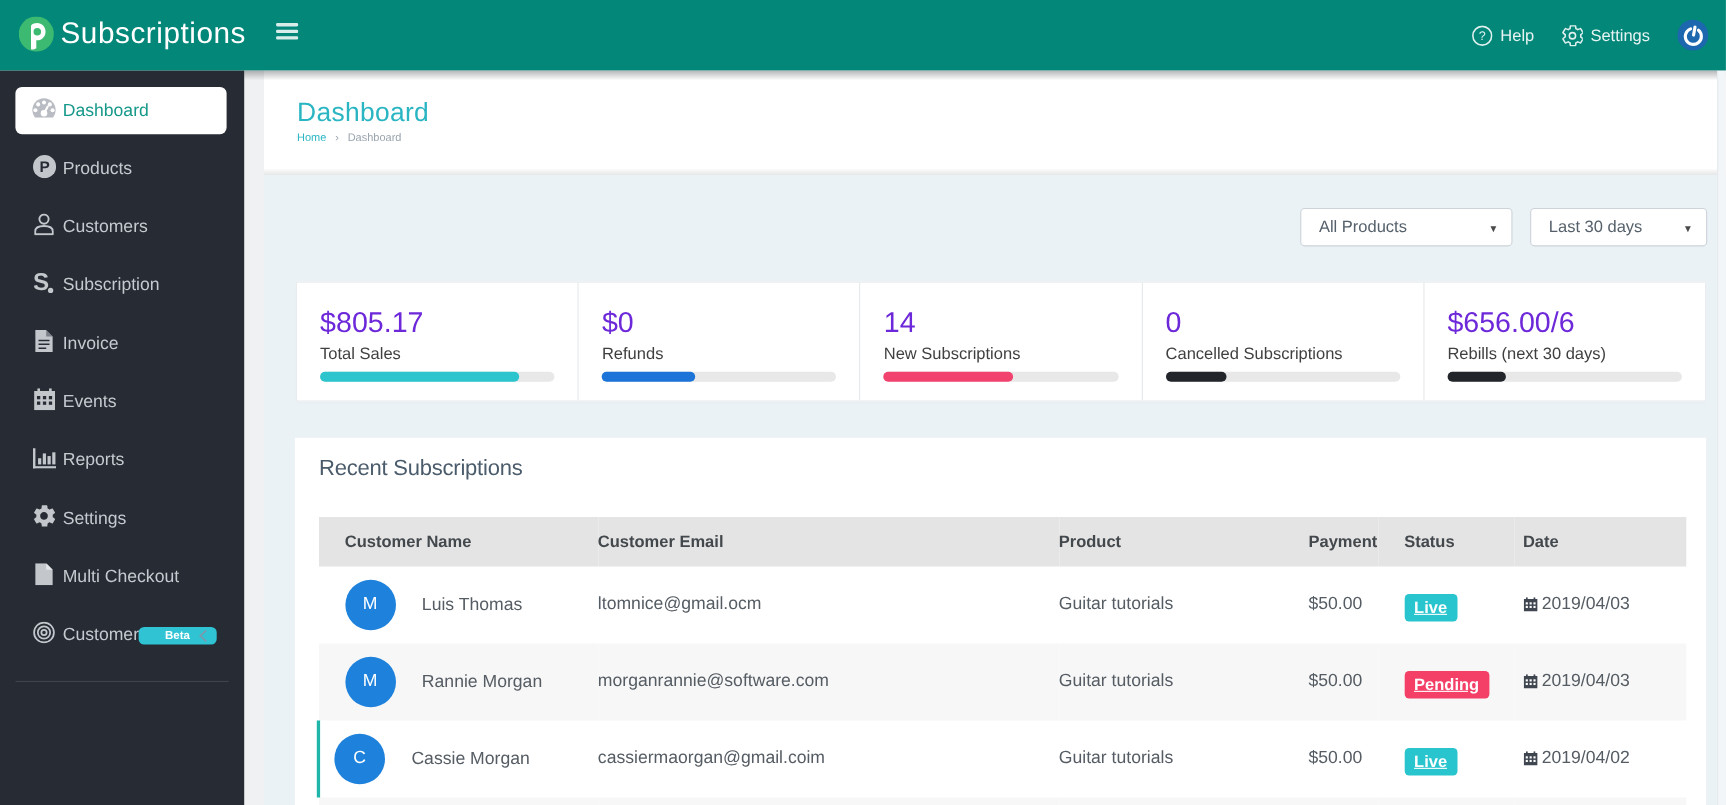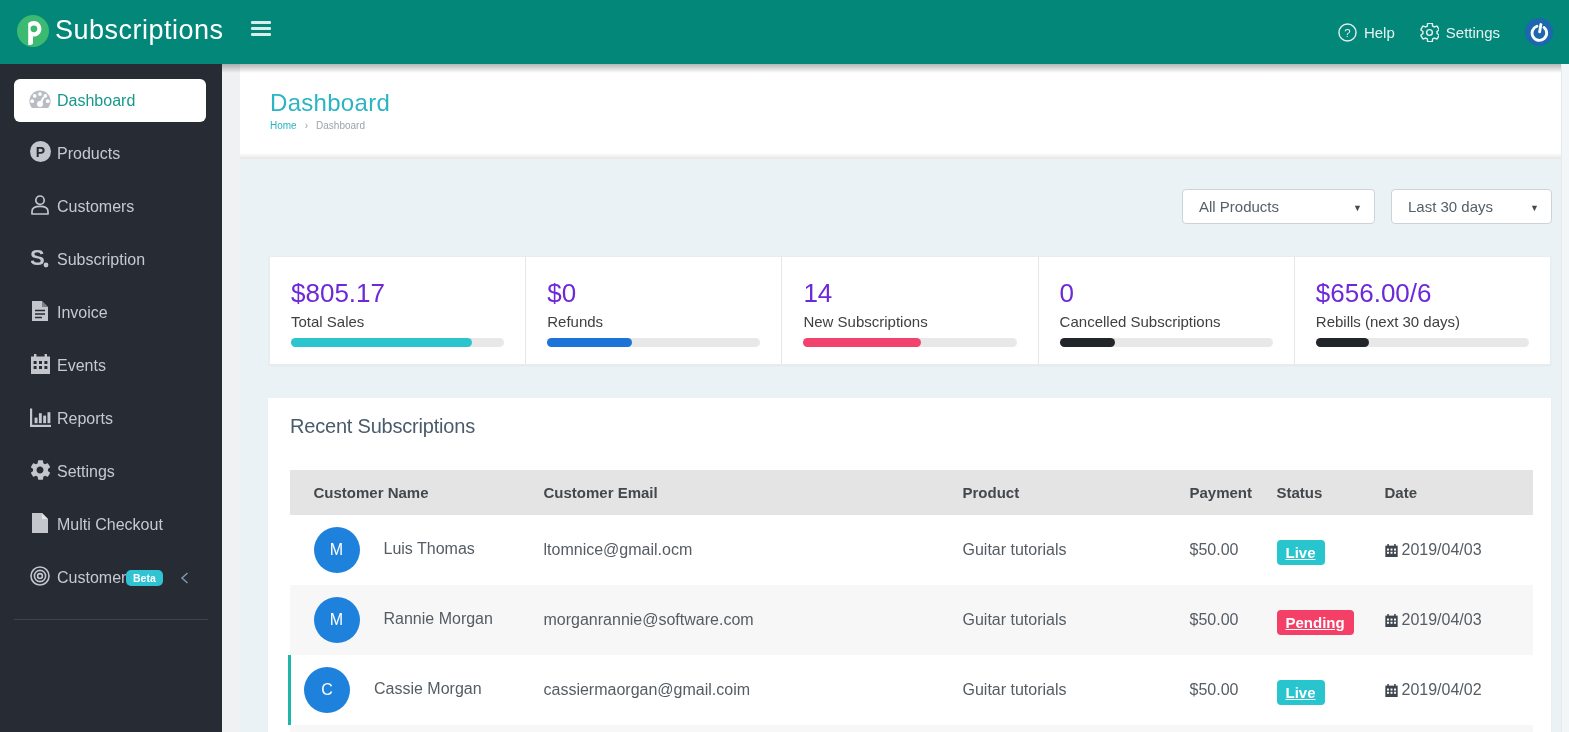--- a/index.html
+++ b/index.html
@@ -18,21 +18,21 @@
 .power { width:28px; height:28px; border-radius:50%; background:#1d67ae; display:flex; align-items:center; justify-content:center; margin-right:16px; }
 
 
 .sidebar { position:absolute; left:0; top:64px; width:222px; height:668px; background:#262b34; z-index:20; padding-top:10px; }
 .nav-item { position:relative; height:53px; display:flex; align-items:center; color:#c6cacf; font-size:16px; }
 .nav-item .ic { position:absolute; left:29px; width:22px; text-align:center; }
 .nav-item .lbl { position:absolute; left:57px; }
 .nav-active { position:absolute; left:14px; top:5px; width:192px; height:43px; background:#fff; border-radius:6px; }
 .nav-first { height:53px; }
 .nav-first .lbl { color:#16988a; }
-.badge-beta { position:absolute; left:126px; top:50%; margin-top:-8px; background:#2fc3d4; color:#fff; font-size:10.5px; font-weight:bold; padding:2px 7px; border-radius:5px; }
+.badge-beta { position:absolute; left:126px; top:50%; margin-top:-8px; background:#2fc3d4; color:#fff; font-size:10.5px; font-weight:bold; padding:2px 24px; border-radius:5px; }
 .chev { position:absolute; left:180px; top:50%; margin-top:-6px; line-height:0; }
 .side-div { margin:15px 14px 0 14px; border-top:1px solid #3e434c; }
 
 
 .main { position:absolute; left:222px; top:64px; width:1347px; height:668px; }
 .pagehead { position:absolute; left:18px; top:0; width:1329px; height:95px; background:#fff; }
 .pagehead-bot { position:absolute; left:18px; top:89px; width:1329px; height:6px; background:linear-gradient(rgba(0,0,0,0), rgba(0,0,0,0.10)); }
 
 h1.title { position:absolute; left:48px; top:25px; color:#29b5c2; font-size:24px; font-weight:500; letter-spacing:0.3px; }
 .crumbs { position:absolute; left:48px; top:56px; font-size:10px; }

